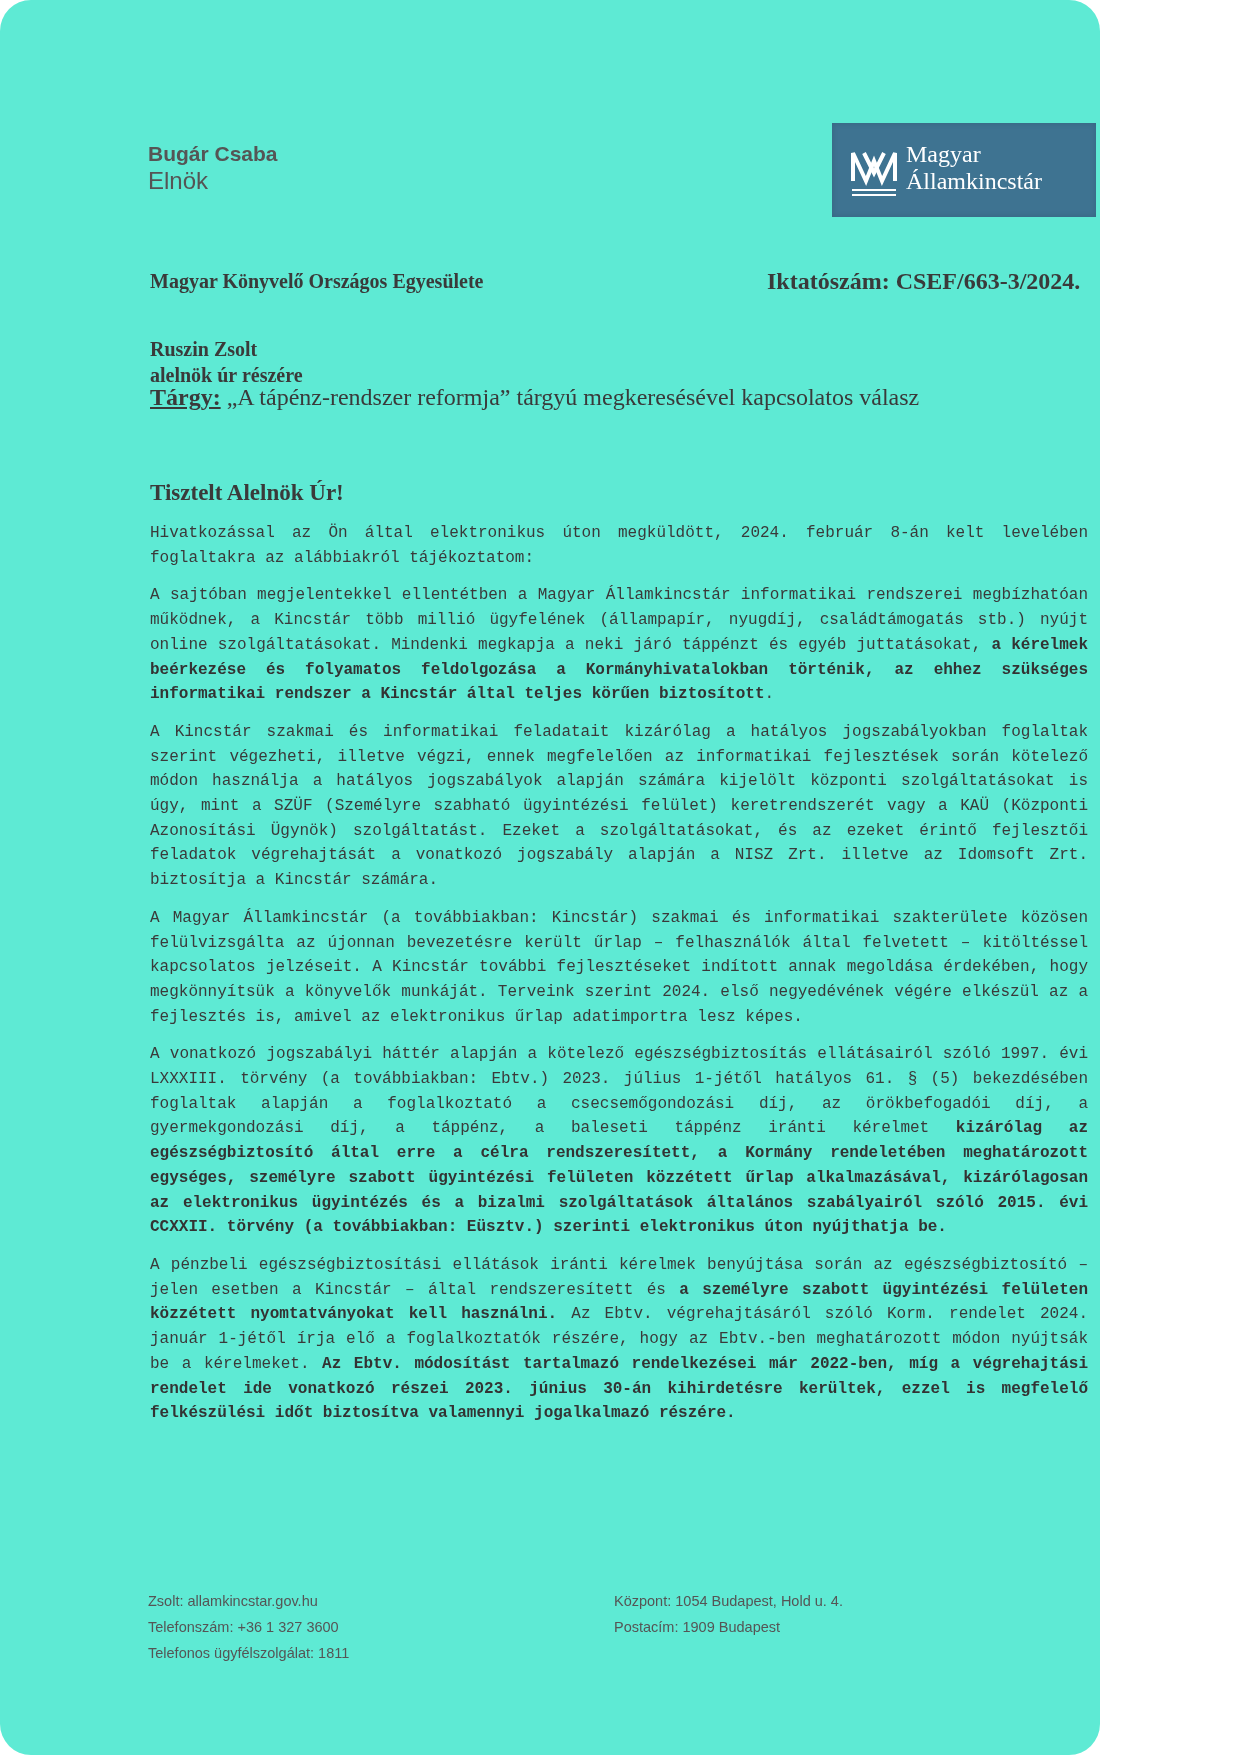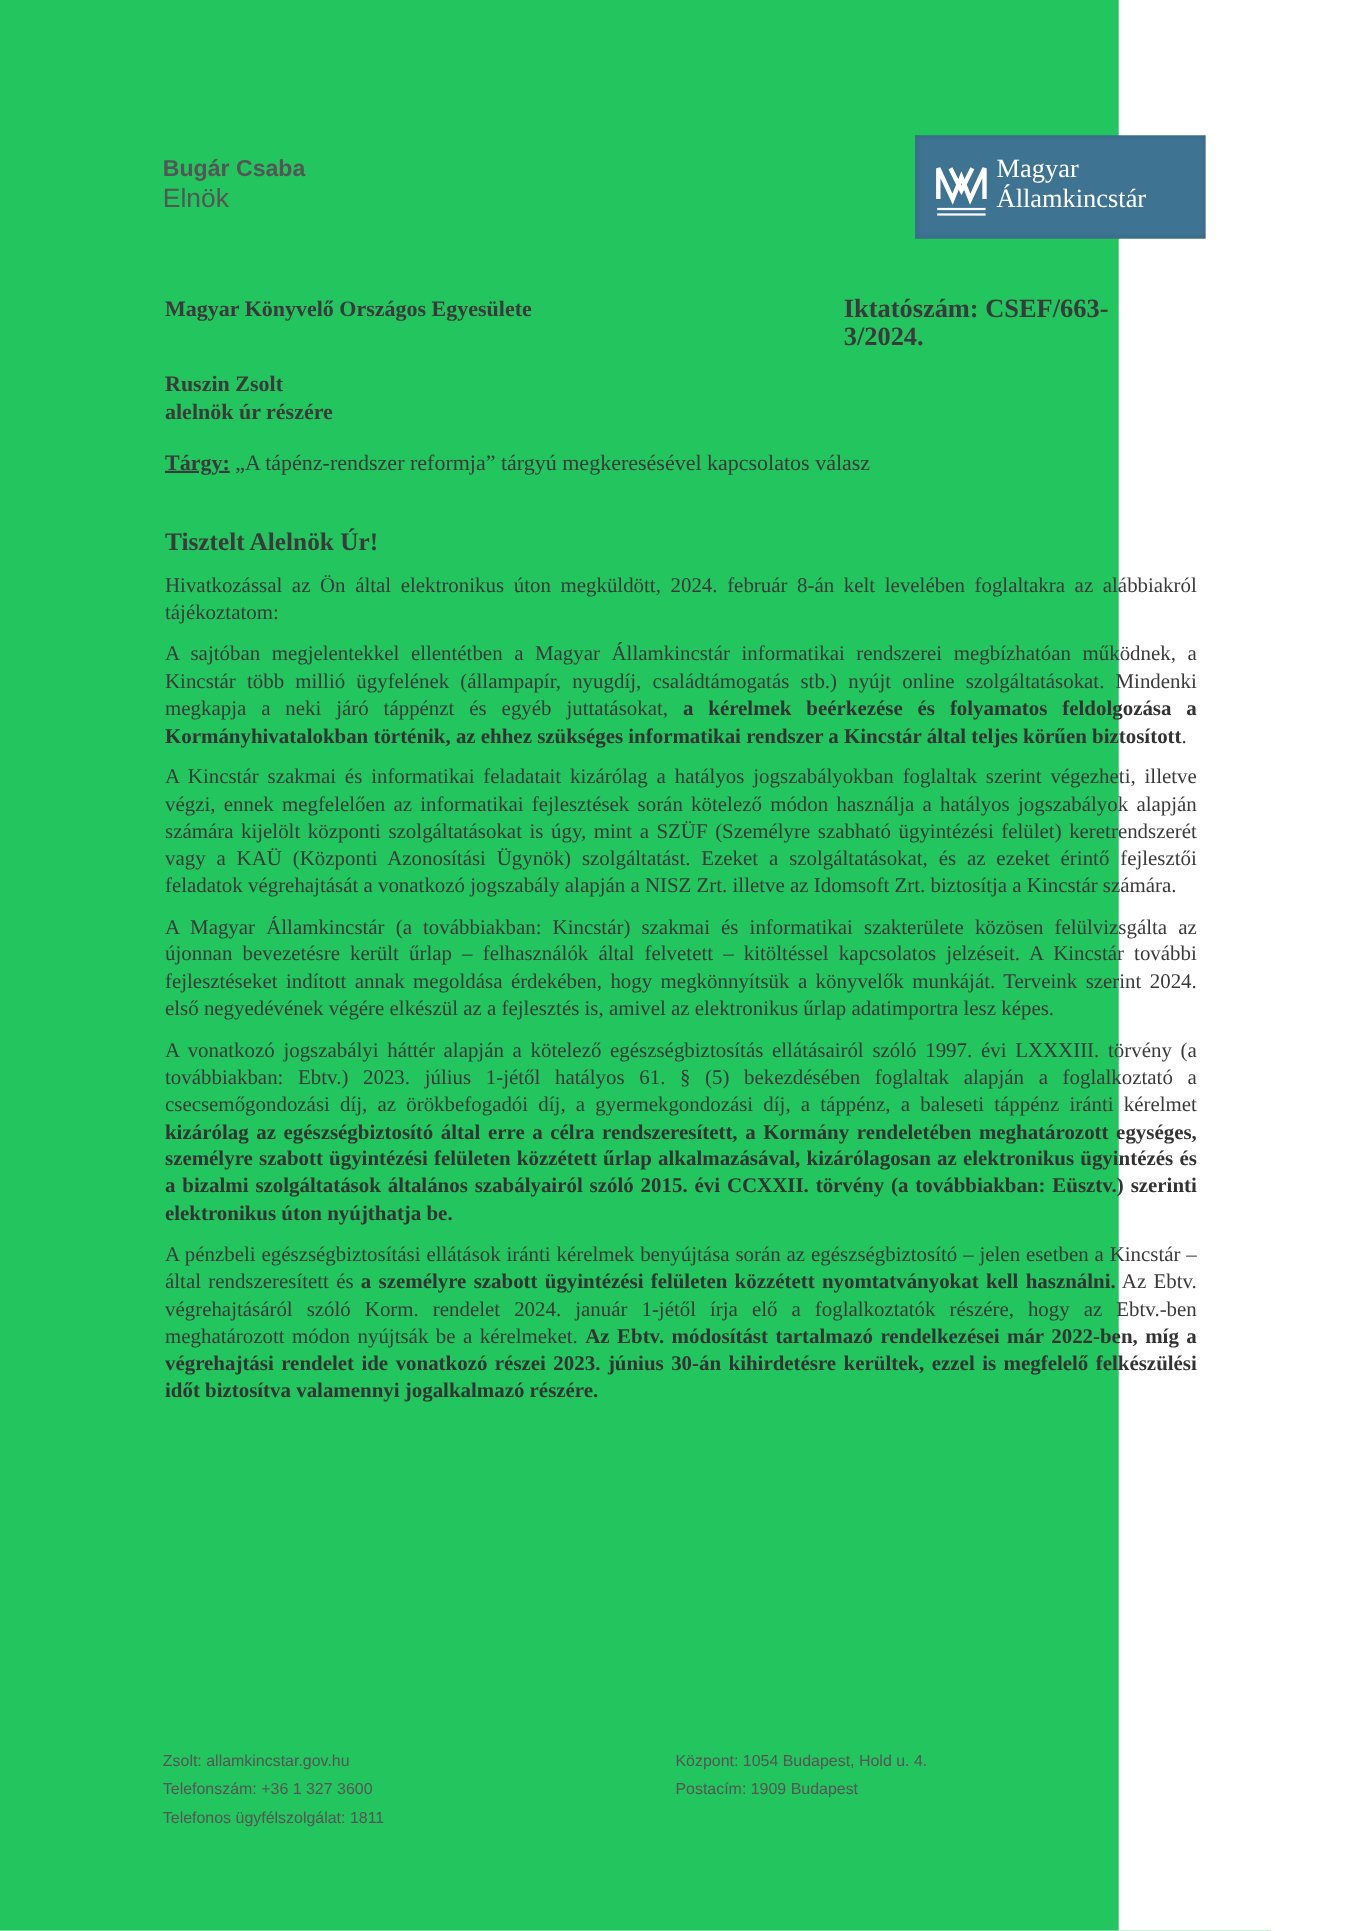--- a/index.html
+++ b/index.html
@@ -1,37 +1,37 @@
 <!DOCTYPE html>
 <html><head>
   <meta charset="utf-8">
   <style>
     html, body { margin: 0; padding: 0; background: #ffffff; }
     body { width: 1241px; height: 1755px; position: relative; overflow: hidden; }
-    .page { position: absolute; left: 0; top: 0; width: 1017px; height: 1755px; background: #22c55e; }
+    .page { position: absolute; left: 0; top: 0; width: 1100px; height: 1755px; background: #5eead4; border-radius: 31px; }
 
     .sender { position: absolute; left: 148px; top: 140px; font-family: "Liberation Sans", sans-serif; color: #555; }
     .sender .name { font-size: 21px; font-weight: bold; line-height: 28px; }
     .sender .role { font-size: 24px; line-height: 26px; }
 
     .logo { position: absolute; left: 832px; top: 123px; width: 264px; height: 94px; background: #3e7391;
             box-shadow: inset 0 0 6px rgba(0,0,0,0.12); }
     .logo svg { position: absolute; left: 18px; top: 24px; }
     .logo .logo-text { position: absolute; left: 74px; top: 18px; font-family: "Liberation Serif", serif; color: #fff;
                        font-size: 24px; line-height: 27px; }
 
     .serif { font-family: "Liberation Serif", serif; color: #3a3a3a; }
     .addr { position: absolute; left: 150px; top: 268px; font-size: 20px; font-weight: bold; line-height: 26px; text-align: center; }
     .ref { position: absolute; left: 767px; top: 268px; font-size: 24px; font-weight: bold; line-height: 26px; }
     .recipient { position: absolute; left: 150px; top: 336px; font-size: 20px; font-weight: bold; line-height: 26px; }
-    .subject { position: absolute; left: 150px; top: 408px; font-size: 20px; line-height: 26px; text-align: center; }
+    .subject { position: absolute; left: 150px; top: 384px; font-size: 24px; line-height: 26px; text-align: center; }
     .subject .lbl { font-weight: bold; text-decoration: underline; }
     .salutation { position: absolute; left: 150px; top: 480px; font-size: 23px; font-weight: bold; line-height: 26px; }
 
-    .body { position: absolute; left: 150px; top: 521px; width: 938px; font-size: 19px; line-height: 24.7px; text-align: justify; }
+    .body { position: absolute; left: 150px; top: 521px; width: 938px; font-size: 16px; line-height: 24.7px; text-align: justify; font-family: Liberation Mono, monospace; }
     .body p { margin: 0 0 13px 0; }
     .body b { font-weight: bold; color: #333; }
 
     .footer { position: absolute; top: 1588px; font-family: "Liberation Sans", sans-serif; font-size: 14.5px; color: #555; line-height: 26px; }
     .footer.left { left: 148px; }
     .footer.right { left: 614px; }
   </style>
 </head>
 <body>
 

